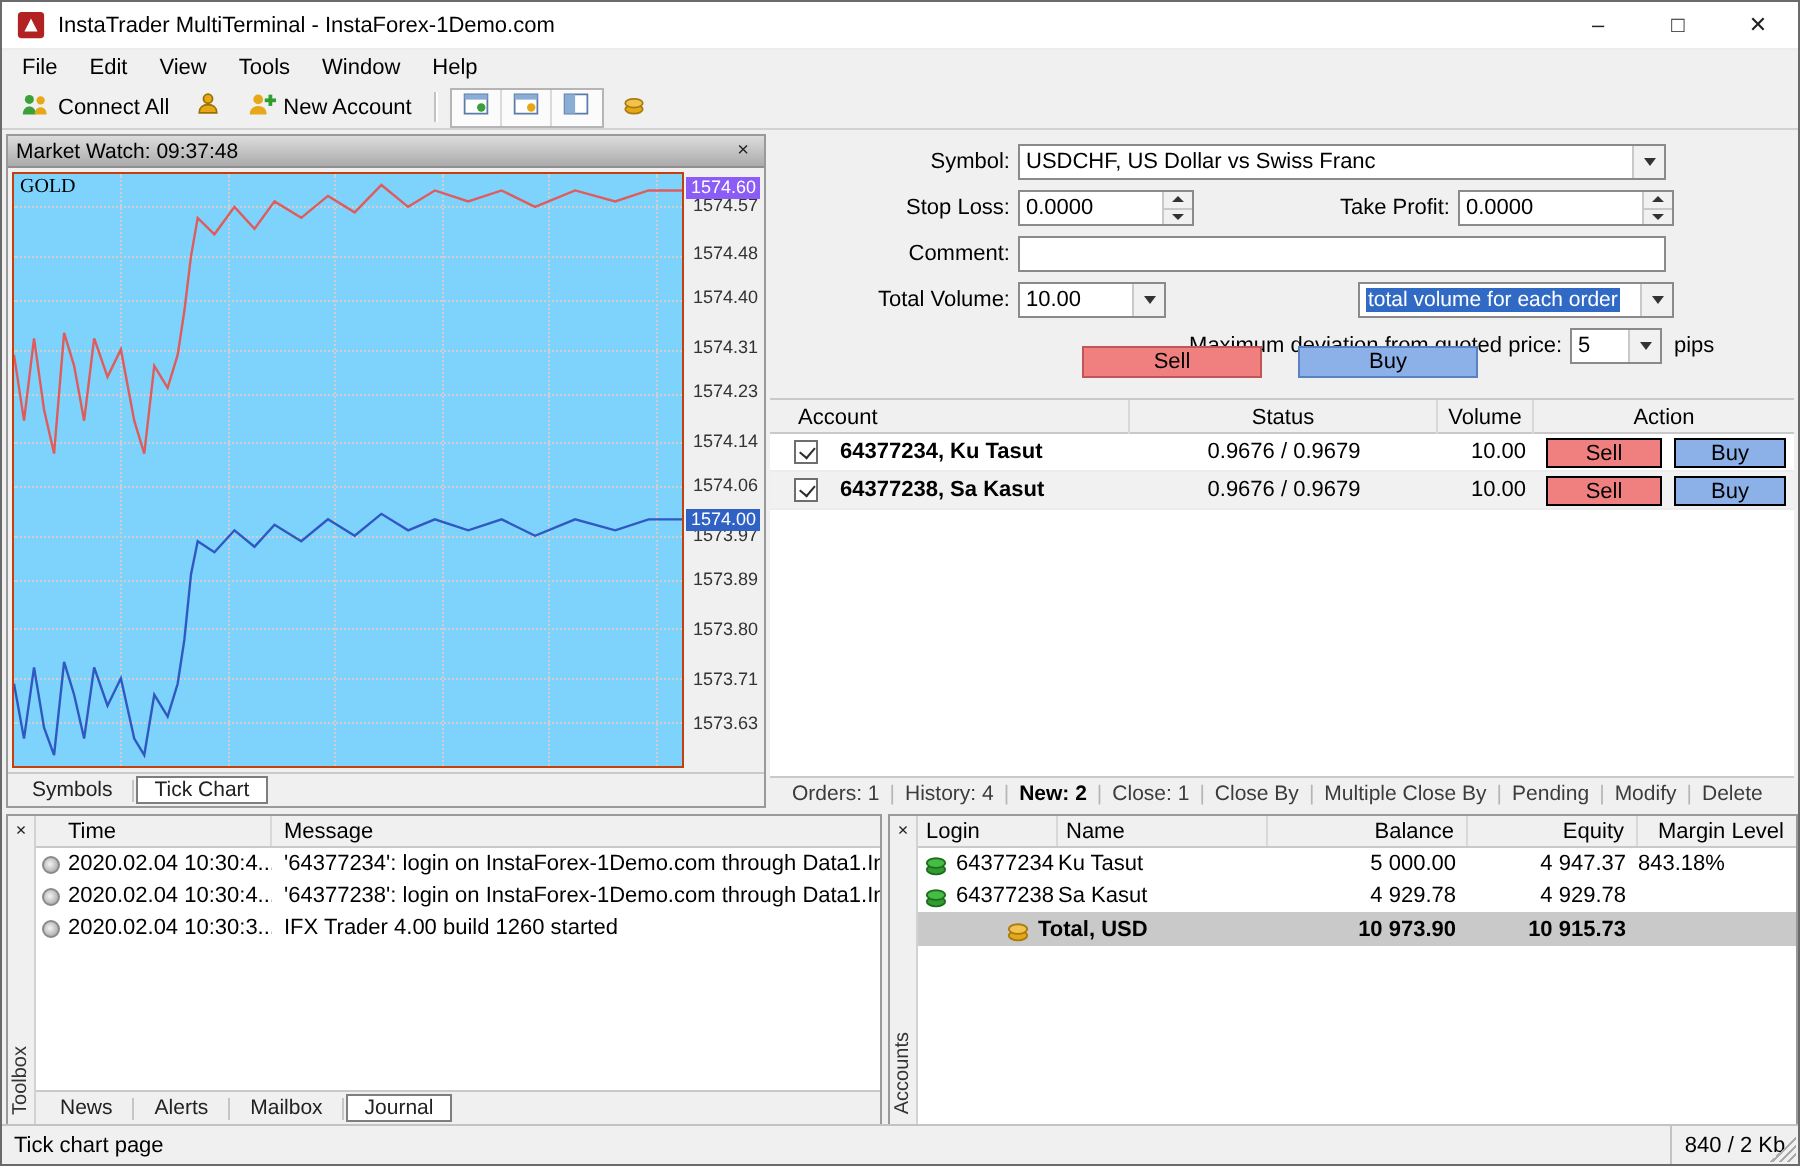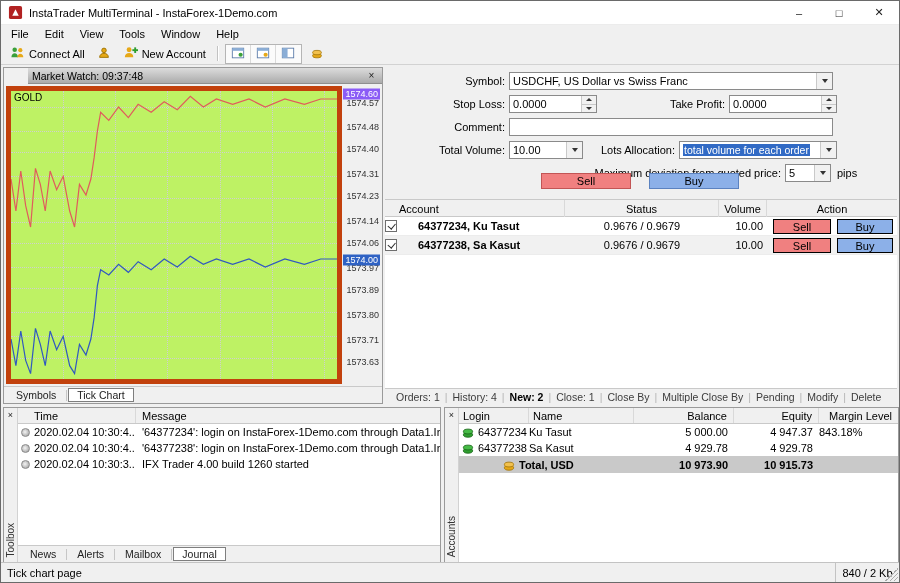--- a/index.html
+++ b/index.html
@@ -22,25 +22,25 @@
   .toolbar { height:22px; display:flex; align-items:center; background:#f0f0f0; border-bottom:1px solid #d2d2d2; padding:0 3px; }
   .tb-btn { display:flex; align-items:center; gap:4px; height:20px; padding:0 6px; }
   .tb-sep { width:1px; height:15px; background:#c2c2c2; margin:0 5px; box-shadow:1px 0 0 #fff; }
   .tb-group { display:flex; align-items:center; border:1px solid #b5b5b5; background:#fbfbfb; height:20px; margin:0 2px; }
   .tb-ico { width:25px; height:18px; display:flex; align-items:center; justify-content:center; border-right:1px solid #dadada; }
   .tb-ico:last-child { border-right:none; }
   .tb-ico.lone { border:none; width:26px; }
 
   
   .market-watch { position:absolute; left:2px; top:66px; width:380px; height:337px; border:1px solid #9a9a9a; background:#f0f0f0; display:flex; flex-direction:column; }
-  .mw-header { height:16px; background:linear-gradient(#dcdcdc,#ababab); display:flex; align-items:center; padding:0 4px; font-size:10.5px; border-bottom:1px solid #8f8f8f;margin-left:24px; }
+  .mw-header { height:16px; background:linear-gradient(#dcdcdc,#ababab); display:flex; align-items:center; padding:0 4px; font-size:10.5px; border-bottom:1px solid #8f8f8f; }
   .mw-title { flex:1; }
   .mw-close { width:13px; text-align:center; font-size:10px; color:#222; }
   .mw-chart-wrap { flex:1; position:relative; padding:2px 0 2px 2px; display:flex; }
-  .chart-plot { flex:1; border:5px solid #c2410c; background:#bef264; position:relative; overflow:hidden; }
+  .chart-plot { flex:1; border:1px solid #c2410c; background:#7dd3fc; position:relative; overflow:hidden;font-family:Liberation Serif, serif; }
   .chart-scale { width:40px; position:relative; }
   .chart-symbol { position:absolute; left:3px; top:1px; font-size:10px; z-index:3; }
   .chart-svg { position:absolute; inset:0; width:100%; height:100%; z-index:2; }
   .hgrid { position:absolute; left:0; right:0; border-top:1px dotted #cfcfcf; z-index:1; }
   .vgrid { position:absolute; top:0; bottom:0; border-left:1px dotted #cfcfcf; z-index:1; }
   .tick-label { position:absolute; right:3px; transform:translateY(-50%); font-size:9px; color:#333; line-height:11px; white-space:nowrap; }
   .px-label { color:#fff; padding:0 2px; right:2px; }
   .mw-tabs { height:17px; display:flex; align-items:center; background:#f0f0f0; border-top:1px solid #c9c9c9; padding-left:3px; font-size:10.5px; }
   .tab { padding:0 8px; height:14px; display:flex; align-items:center; border:1px solid transparent; color:#222; }
   .tab.active { background:#fff; border:1px solid #7e7e7e; }
@@ -62,21 +62,21 @@
   .btn-lg { position:absolute; width:90px; height:16px; top:106px; display:flex; align-items:center; justify-content:center; border:1px solid; }
   .btn-sell { background:var(--sell,#f08080); border-color:var(--sell-border,#c25555); }
   .btn-buy { background:var(--buy,#8cb0e8); border-color:var(--buy-border,#5b82c0); }
 
   
   .mt-table { position:absolute; left:0; right:0; top:132px; bottom:16px; background:#fff; border-top:1px solid #c9c9c9; overflow:hidden; }
   .mt-header { position:absolute; left:0; right:0; top:0; height:17px; background:#f0f0f0; border-bottom:1px solid #c9c9c9; }
   .hcell { position:absolute; top:0; height:17px; display:flex; align-items:center; border-right:1px solid #d9d9d9; }
   .mt-row { position:absolute; left:0; right:0; height:19px; border-bottom:1px solid #ececec; background:#fff; }
   .mt-row.alt { background:#f1f1f1; }
-  .cell-account { position:absolute; left:0; top:0; width:180px; height:100%; display:flex; align-items:center; gap:21px; padding-left:0; font-weight:bold; }
+  .cell-account { position:absolute; left:0; top:0; width:180px; height:100%; display:flex; align-items:center; gap:11px; padding-left:12px; font-weight:bold; }
   .checkbox { width:12px; height:12px; border:1px solid #6e6e6e; background:#fff; position:relative; flex:none; }
   .checkbox::after { content:""; position:absolute; left:2px; top:2px; width:6px; height:3.5px; border-left:1.5px solid #2d2d2d; border-bottom:1.5px solid #2d2d2d; transform:rotate(-50deg); }
   .cell-status { position:absolute; left:180px; width:154px; top:0; height:100%; text-align:center; line-height:19px; }
   .cell-volume { position:absolute; left:334px; width:44px; top:0; height:100%; text-align:right; line-height:19px; }
   .btn-sm { position:absolute; top:2px; height:15px; display:flex; align-items:center; justify-content:center; border:1px solid; }
   .sm-sell { left:388px; width:58px; }
   .sm-buy  { left:452px; width:56px; }
 
   .order-tabs { position:absolute; left:0; right:0; bottom:0; height:16px; background:#f0f0f0; border-top:1px solid #c9c9c9; display:flex; align-items:center; padding-left:6px; font-size:10.5px; color:#3c3c3c; }
   .ot-item { padding:0 5px; }
@@ -312,21 +312,20 @@
     </span>
 
     <span class="lbl" style="left:0;top:74px;width:120px">Total Volume:</span>
     <span class="field" style="left:124px;top:74px;width:74px">
       <span class="val">10.00</span>
       <span class="arrow-box">
           <span class="arr-dn"></span>
         </span>
     </span>
 
-    <span class="lbl" style="left:170px;top:74px;width:120px">Lots Allocation:</span>
     <span class="field" style="left:294px;top:74px;width:158px;font-size:10.5px">
       <span class="val">
           <span class="hl">total volume for each order</span>
         </span>
       <span class="arrow-box">
           <span class="arr-dn"></span>
         </span>
     </span>
 
     <span class="lbl" style="left:140px;top:97px;width:256px">Maximum deviation from quoted price:</span>

